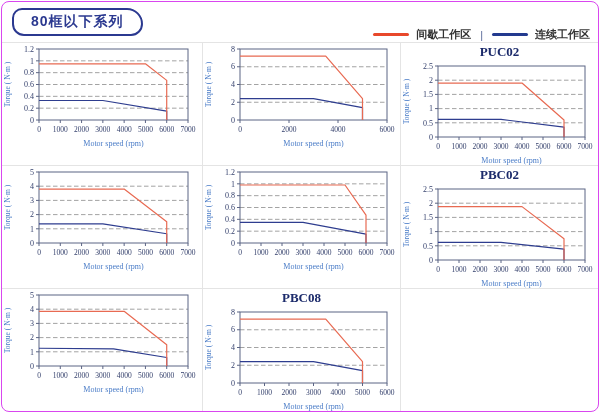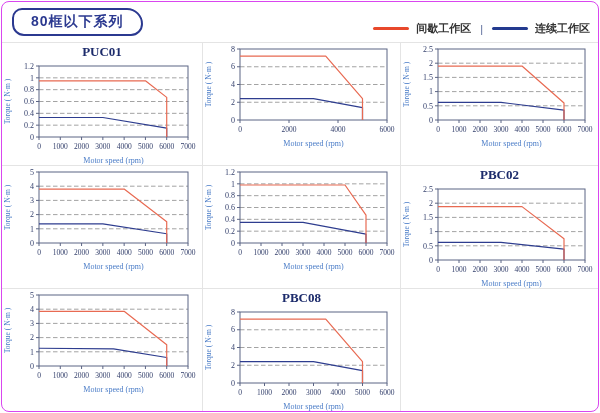--- a/index.html
+++ b/index.html
@@ -1,21 +1,21 @@
 <!DOCTYPE html>
 <html><head>
 <meta charset="utf-8">
 <style>
   html,body{margin:0;padding:0;background:#fff;}
   body{width:600px;height:413px;font-family:"Liberation Sans",sans-serif;}
   .frame{width:596px;height:409px;margin:1px;border:1px solid #d946ef;border-radius:8px;background:#fff;overflow:hidden;}
   .header{height:40px;position:relative;}
   .badge{position:absolute;left:10px;top:6px;padding:3px 17px;border:2px solid #2b3990;
          border-radius:10px 16px 12px 12px;color:#2b3990;font-weight:bold;font-size:14px;letter-spacing:1px;}
-  .legend{position:absolute;right:8px;top:19px;display:flex;align-items:center;gap:7px;
+  .legend{position:absolute;right:8px;top:25px;display:flex;align-items:center;gap:7px;
           font-size:11px;font-weight:bold;color:#333;}
   .swatch{display:inline-block;width:36px;height:3px;border-radius:2px;}
   .legend-sep{color:#5a6b9a;font-weight:normal;margin:0 2px;}
   .grid{display:grid;grid-template-columns:200px 198px 198px;grid-template-rows:123px 123px 123px;}
   .cell{border-top:1px solid #e4e4e4;overflow:hidden;}
   .cell.col2,.cell.col3{border-left:1px solid #e4e4e4;}
   .chart-title{text-align:center;font-family:"Liberation Serif",serif;font-weight:bold;
                font-size:13px;color:#1c2b6b;line-height:17px;height:17px;}
   .chart-canvas{height:105px;}
 </style>
@@ -29,21 +29,20 @@
       <span class="swatch" style="background: rgb(232, 72, 43);"></span>
       <span>间歇工作区</span>
       <span class="legend-sep">|</span>
       <span class="swatch" style="background: rgb(35, 58, 143);"></span>
       <span>连续工作区</span>
     </div>
   </div>
 
   <div class="grid">
     <div class="cell col1">
-      <div class="chart-title">PUC01</div>
       <div class="chart-canvas"><svg width="199" height="105" viewBox="0 0 199 105">
             <line x1="37" x2="186" y1="65.16666666666666" y2="65.16666666666666" stroke="#999999" stroke-width="0.9" stroke-dasharray="4.5 2.5"></line>
             <line x1="37" x2="186" y1="53.33333333333333" y2="53.33333333333333" stroke="#999999" stroke-width="0.9" stroke-dasharray="4.5 2.5"></line>
             <line x1="37" x2="186" y1="41.5" y2="41.5" stroke="#999999" stroke-width="0.9" stroke-dasharray="4.5 2.5"></line>
             <line x1="37" x2="186" y1="29.66666666666666" y2="29.66666666666666" stroke="#999999" stroke-width="0.9" stroke-dasharray="4.5 2.5"></line>
             <line x1="37" x2="186" y1="17.83333333333333" y2="17.83333333333333" stroke="#999999" stroke-width="0.9" stroke-dasharray="4.5 2.5"></line>
             <rect x="37" y="6" width="149" height="71" fill="none" stroke="#5B6484" stroke-width="1"></rect>
             <line x1="34" x2="37" y1="77" y2="77" stroke="#5B6484" stroke-width="1"></line>
             <text x="32" y="79.7" text-anchor="end" font-size="8" fill="#333F6B" font-family="&quot;Liberation Serif&quot;, serif">0</text>
             <line x1="34" x2="37" y1="65.16666666666666" y2="65.16666666666666" stroke="#5B6484" stroke-width="1"></line>
@@ -104,20 +103,21 @@
             <text x="135" y="89" text-anchor="middle" font-size="7.5" fill="#333F6B" font-family="&quot;Liberation Serif&quot;, serif">4000</text>
             <line x1="184" x2="184" y1="77" y2="80" stroke="#5B6484" stroke-width="1"></line>
             <text x="184" y="89" text-anchor="middle" font-size="7.5" fill="#333F6B" font-family="&quot;Liberation Serif&quot;, serif">6000</text>
             <polyline points="37,55.699999999999996 110.5,55.699999999999996 159.5,64.57499999999999 159.5,77" fill="none" stroke="#2E3D8F" stroke-width="1.2" stroke-linejoin="round" stroke-linecap="butt"></polyline>
             <polyline points="37,13.099999999999998 122.75,13.099999999999998 159.5,55.699999999999996 159.5,77" fill="none" stroke="#E86A52" stroke-width="1.2" stroke-linejoin="round" stroke-linecap="butt"></polyline>
             <text x="110.5" y="103" text-anchor="middle" font-size="8" fill="#4A7CC7" font-family="&quot;Liberation Serif&quot;, serif">Motor speed (rpm)</text>
             <text x="8" y="41.5" text-anchor="middle" font-size="7.5" fill="#4A7CC7" font-family="&quot;Liberation Serif&quot;, serif" transform="rotate(-90 8 41.5)">Torque ( N·m )</text>
           </svg></div>
     </div>
     <div class="cell col3">
+      <div class="chart-title">PUC02</div>
       <div class="chart-canvas"><svg width="197" height="105" viewBox="0 0 197 105">
             <line x1="37" x2="184" y1="62.800000000000004" y2="62.800000000000004" stroke="#999999" stroke-width="0.9" stroke-dasharray="4.5 2.5"></line>
             <line x1="37" x2="184" y1="48.6" y2="48.6" stroke="#999999" stroke-width="0.9" stroke-dasharray="4.5 2.5"></line>
             <line x1="37" x2="184" y1="34.400000000000006" y2="34.400000000000006" stroke="#999999" stroke-width="0.9" stroke-dasharray="4.5 2.5"></line>
             <line x1="37" x2="184" y1="20.199999999999996" y2="20.199999999999996" stroke="#999999" stroke-width="0.9" stroke-dasharray="4.5 2.5"></line>
             <rect x="37" y="6" width="147" height="71" fill="none" stroke="#5B6484" stroke-width="1"></rect>
             <line x1="34" x2="37" y1="77" y2="77" stroke="#5B6484" stroke-width="1"></line>
             <text x="32" y="79.7" text-anchor="end" font-size="8" fill="#333F6B" font-family="&quot;Liberation Serif&quot;, serif">0</text>
             <line x1="34" x2="37" y1="62.800000000000004" y2="62.800000000000004" stroke="#5B6484" stroke-width="1"></line>
             <text x="32" y="65.5" text-anchor="end" font-size="8" fill="#333F6B" font-family="&quot;Liberation Serif&quot;, serif">0.5</text>

